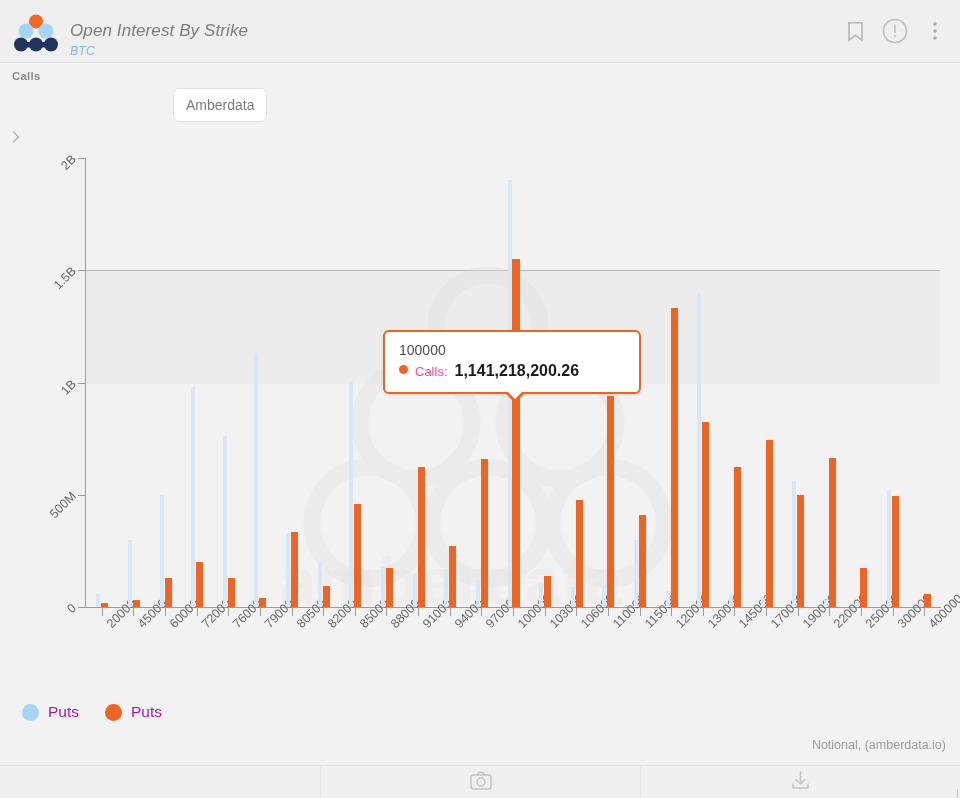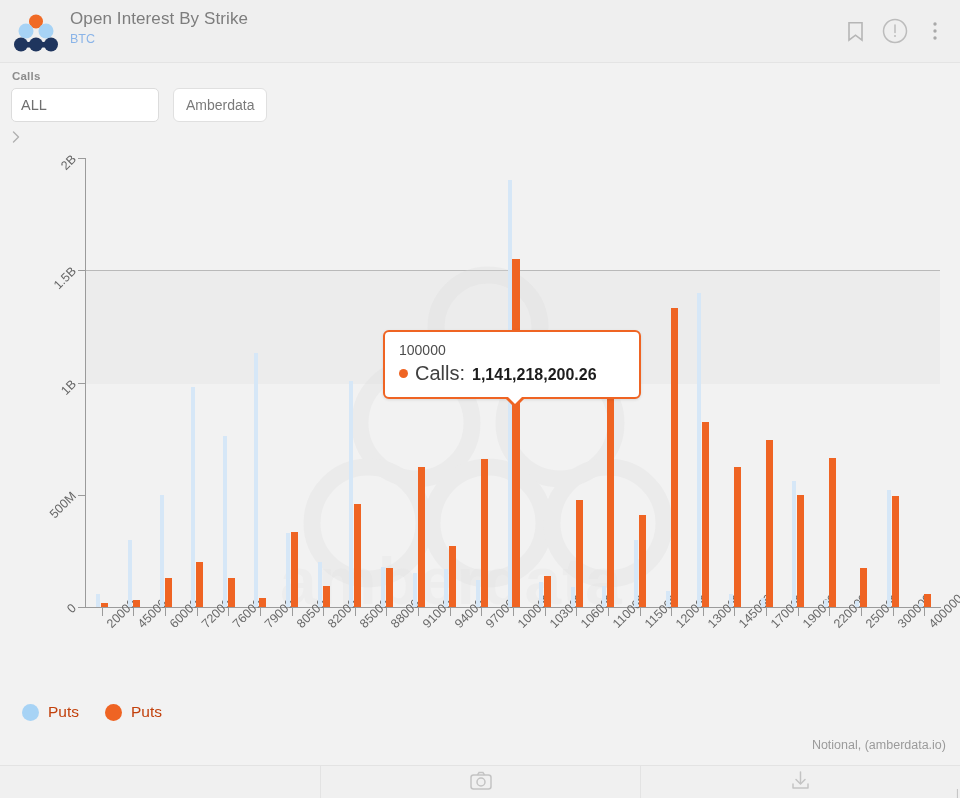--- a/index.html
+++ b/index.html
@@ -8,21 +8,21 @@
     font-family:"Liberation Sans", sans-serif;
     background:#f2f2f2;color:#6b6b6b;
     -webkit-font-smoothing:antialiased;
   }
   .app{position:relative;width:960px;height:798px;background:#f2f2f2;box-sizing:border-box;}
 
   
   .header{position:absolute;left:0;top:0;width:960px;height:63px;
     background:#efefef;border-bottom:1px solid #e4e4e4;box-sizing:border-box;}
   .logo{position:absolute;left:10px;top:12px;width:52px;height:42px;}
-  .title-wrap{position:absolute;left:70px;top:8px;}
+  .title-wrap{position:absolute;left:70px;top:20px;font-style:italic;}
   .app-title{font-size:17px;color:#7d7d7d;line-height:22px;font-weight:400;letter-spacing:.1px;}
   .app-sub{font-size:12.5px;color:#8ab4e8;line-height:16px;margin-top:1px;}
   .hdr-icons{position:absolute;right:8px;top:14px;display:flex;align-items:center;gap:6px;}
   .hicon{width:34px;height:34px;display:flex;align-items:center;justify-content:center;
     cursor:pointer;border-radius:4px;}
   .hicon svg{display:block;}
 
   
   .toolbar{position:absolute;left:0;top:63px;width:960px;height:72px;background:#f2f2f2;}
   .expiry-label{position:absolute;left:12px;top:70px;font-size:11.5px;font-weight:bold;color:#8c8c8c;letter-spacing:.2px;}
@@ -61,32 +61,32 @@
   
   .hover-line{position:absolute;width:3px;background:#ef6423;left:0;top:0;}
 
   
   .tooltip{position:absolute;left:386px;top:185px;width:258px;
     background:#fff;border:2px solid #ef6423;border-radius:6px;box-sizing:border-box;
     padding:10px 14px 12px 14px;box-shadow:0 1px 3px rgba(0,0,0,.10);}
   .tt-head{font-size:14px;color:#4c4c4c;margin-bottom:4px;}
   .tt-row{display:flex;align-items:baseline;gap:7px;}
   .tt-dot{width:9px;height:9px;border-radius:50%;background:#ef6423;flex:none;position:relative;top:-2px;}
-  .tt-key{font-size:20px;color:#404040;}
+  .tt-key{font-size:13px;color:#ec4899;}
   .tt-val{font-size:16px;color:#1d1d1d;font-weight:bold;}
   .tt-arrow{position:absolute;left:122px;bottom:-11px;width:0;height:0;
     border-left:11px solid transparent;border-right:11px solid transparent;border-top:11px solid #ef6423;}
   .tt-arrow:after{content:"";position:absolute;left:-8px;top:-12px;width:0;height:0;
     border-left:8px solid transparent;border-right:8px solid transparent;border-top:8px solid #fff;}
 
   
   .legend{position:absolute;left:22px;top:703px;display:flex;align-items:center;gap:26px;}
   .leg-item{display:flex;align-items:center;gap:9px;cursor:pointer;}
   .leg-dot{width:17px;height:17px;border-radius:50%;}
-  .leg-lab{font-size:15.5px;color:#c2410c;}
+  .leg-lab{font-size:15.5px;color:#a21caf;}
 
   .credit{position:absolute;right:14px;top:738px;font-size:12.5px;color:#9b9b9b;}
 
   
   .bottombar{position:absolute;left:0;top:765px;width:960px;height:33px;
     background:#f0f0f0;border-top:1px solid #e3e3e3;box-sizing:border-box;display:flex;}
   .bb-cell{height:32px;display:flex;align-items:center;justify-content:center;cursor:pointer;}
   .bb-sep{width:1px;height:32px;background:#e3e3e3;}
   .resize-grip{position:absolute;right:2px;bottom:2px;width:11px;height:11px;cursor:nwse-resize;}
 </style>
@@ -131,21 +131,20 @@
           <circle cx="3" cy="4" r="1.7" fill="#a9a9a9"></circle>
           <circle cx="3" cy="11" r="1.7" fill="#a9a9a9"></circle>
           <circle cx="3" cy="18" r="1.7" fill="#a9a9a9"></circle>
         </svg>
       </div>
     </div>
   </div>
 
   <div class="toolbar"></div>
   <div class="expiry-label">Calls</div>
-  <div class="expiry-input" title="ALL">ALL</div>
   <div class="notional-btn">Amberdata</div>
   <div class="chev-row">
     <svg width="16" height="16" viewBox="0 0 16 16" fill="none" stroke="#b0b0b0" stroke-width="1.4">
       <path d="M5.5 3l5 5-5 5" stroke-linecap="round" stroke-linejoin="round"></path>
     </svg>
   </div>
 
   <div class="chart">
 
     <div class="plot-band" style="top: 126.25px; height: 112.25px;"></div>

